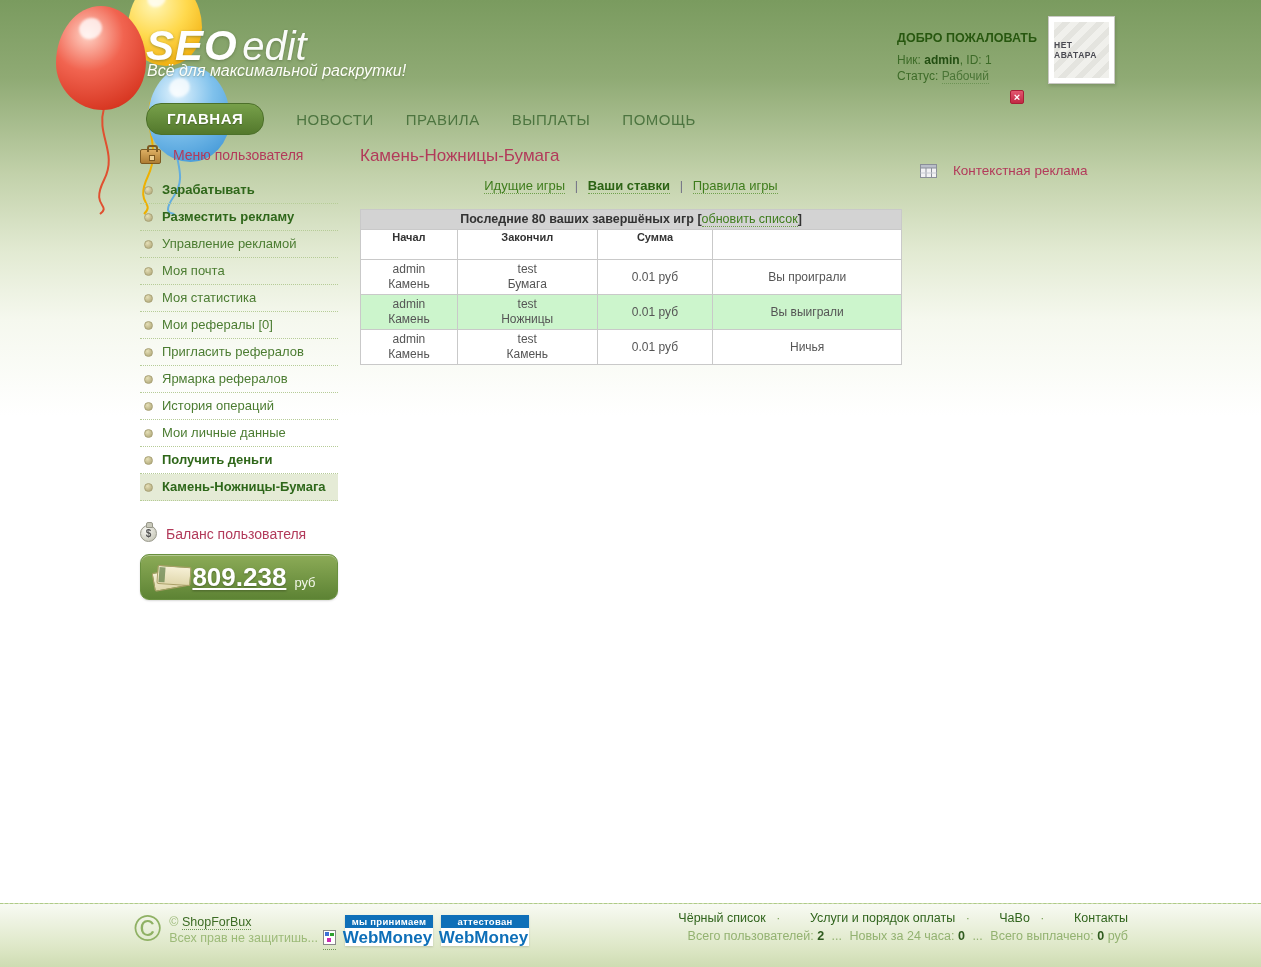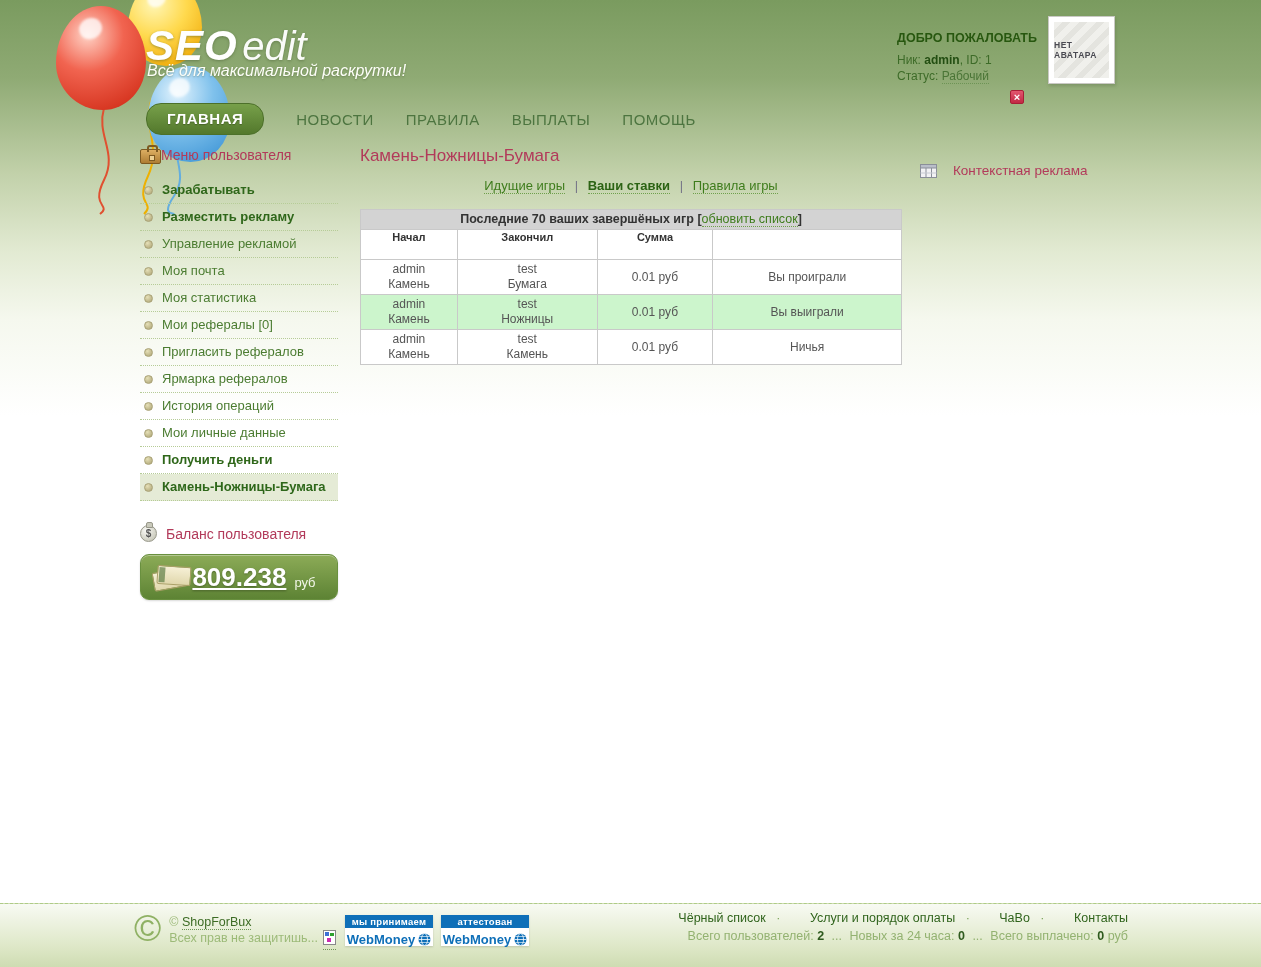--- a/index.html
+++ b/index.html
@@ -45,21 +45,21 @@
     color:#fff; font-size:11px; font-weight:bold; line-height:12px; text-align:center; }
   .avatar { position:absolute; left:1048px; top:16px; width:67px; height:68px; z-index:5;
     background:#fff; border:1px solid #c9c9c4; box-shadow:1px 2px 3px rgba(90,110,70,.35);
     padding:5px; }
   .avatar-inner { width:100%; height:100%; display:flex; align-items:center; justify-content:center;
     background:repeating-linear-gradient(135deg,#f0f0ec 0 6px,#e4e4df 6px 12px);
     color:#4a4a52; font-size:8.5px; font-weight:bold; letter-spacing:.5px; }
 
   
   .sidebar { position:absolute; left:140px; top:146px; width:198px; z-index:4; }
-  .side-title { display:flex; align-items:center; gap:0; margin-bottom:13px; }
+  .side-title { display:flex; align-items:center; gap:12px; margin-bottom:13px; }
   .side-title-text { color:#b23a5a; font-size:14px; }
   .briefcase { position:relative; width:21px; height:15px; margin-top:3px;
     background:linear-gradient(180deg,#dcae62,#ae7d33); border:1px solid #7d5a21; border-radius:2px; }
   .briefcase::before { content:""; position:absolute; left:6px; top:-5px; width:7px; height:5px;
     border:2px solid #7d5a21; border-bottom:none; border-radius:3px 3px 0 0; }
   .briefcase::after { content:""; position:absolute; left:8px; top:5px; width:4px; height:4px;
     background:#ecd093; border:1px solid #7d5a21; }
   .menu { list-style:none; }
   .menu li { position:relative; padding:5px 2px 6px 22px; border-bottom:1px dotted #b6cc97;
     color:#4b7c31; font-size:13px; cursor:pointer; }
@@ -115,22 +115,22 @@
   .copy-circle { color:#8fb164; font-size:37px; line-height:34px; }
   .copy-lines { font-size:12.5px; line-height:16px; padding-top:2px; }
   .copy-link { color:#3c6b24; border-bottom:1px dotted #6d9455; cursor:pointer; }
   .copy-note { color:#9cba78; }
   .counter-icon { display:inline-block; vertical-align:-3px; margin-left:5px; cursor:pointer;
     border-bottom:1px dotted #6d9455; }
   .badges { position:absolute; left:345px; top:11px; display:flex; gap:8px; }
   .wm-badge { width:88px; height:31px; background:#fff; box-shadow:0 1px 2px rgba(0,0,0,.15); cursor:pointer; }
   .wm-top { height:13px; background:#0e6fb8; color:#fff; font-size:9.5px; font-weight:bold;
     text-align:center; line-height:13px; letter-spacing:.3px; }
-  .wm-bottom { height:22px; display:flex; align-items:center; justify-content:center; gap:3px;
-    color:#0e6fb8; font-size:13px; font-weight:bold; }
+  .wm-bottom { height:22px; display:flex; justify-content:center; gap:3px;
+    color:#0e6fb8; font-size:17px; font-weight:bold; }
   .foot-right { position:absolute; right:133px; top:7px; text-align:right; }
   .foot-links { font-size:12.5px; color:#30641c; }
   .foot-links a { color:#30641c; cursor:pointer; text-decoration:none;margin-left:19px; }
   .foot-link-sep { color:#7ba259; margin:0 7px; }
   .foot-stats { margin-top:4px; font-size:12.5px; color:#93b271; }
   .foot-stats b { color:#2e5a1e; font-weight:bold; }
   .stat-sep { margin:0 4px; }
 </style>
 </head>
 <body>
@@ -224,21 +224,21 @@
     <span class="tab-sep">|</span>
     <span class="tab active">Ваши ставки</span>
     <span class="tab-sep">|</span>
     <span class="tab">Правила игры</span>
   </div>
 
   <table class="games">
     <tbody>
         <tr class="caption-row">
       <td colspan="4">
-        <span>Последние 70 ваших завершёных игр</span>
+        <span>Последние 80 ваших завершёных игр</span>
         <span>[</span><span class="refresh-link">обновить список</span><span>]</span>
       </td>
     </tr>
     <tr class="head-row">
       <th style="width:97px">Начал</th>
       <th style="width:140px">Закончил</th>
       <th style="width:116px">Сумма</th>
       <th style="width:189px"></th>
     </tr>
     <tr class="grow">

